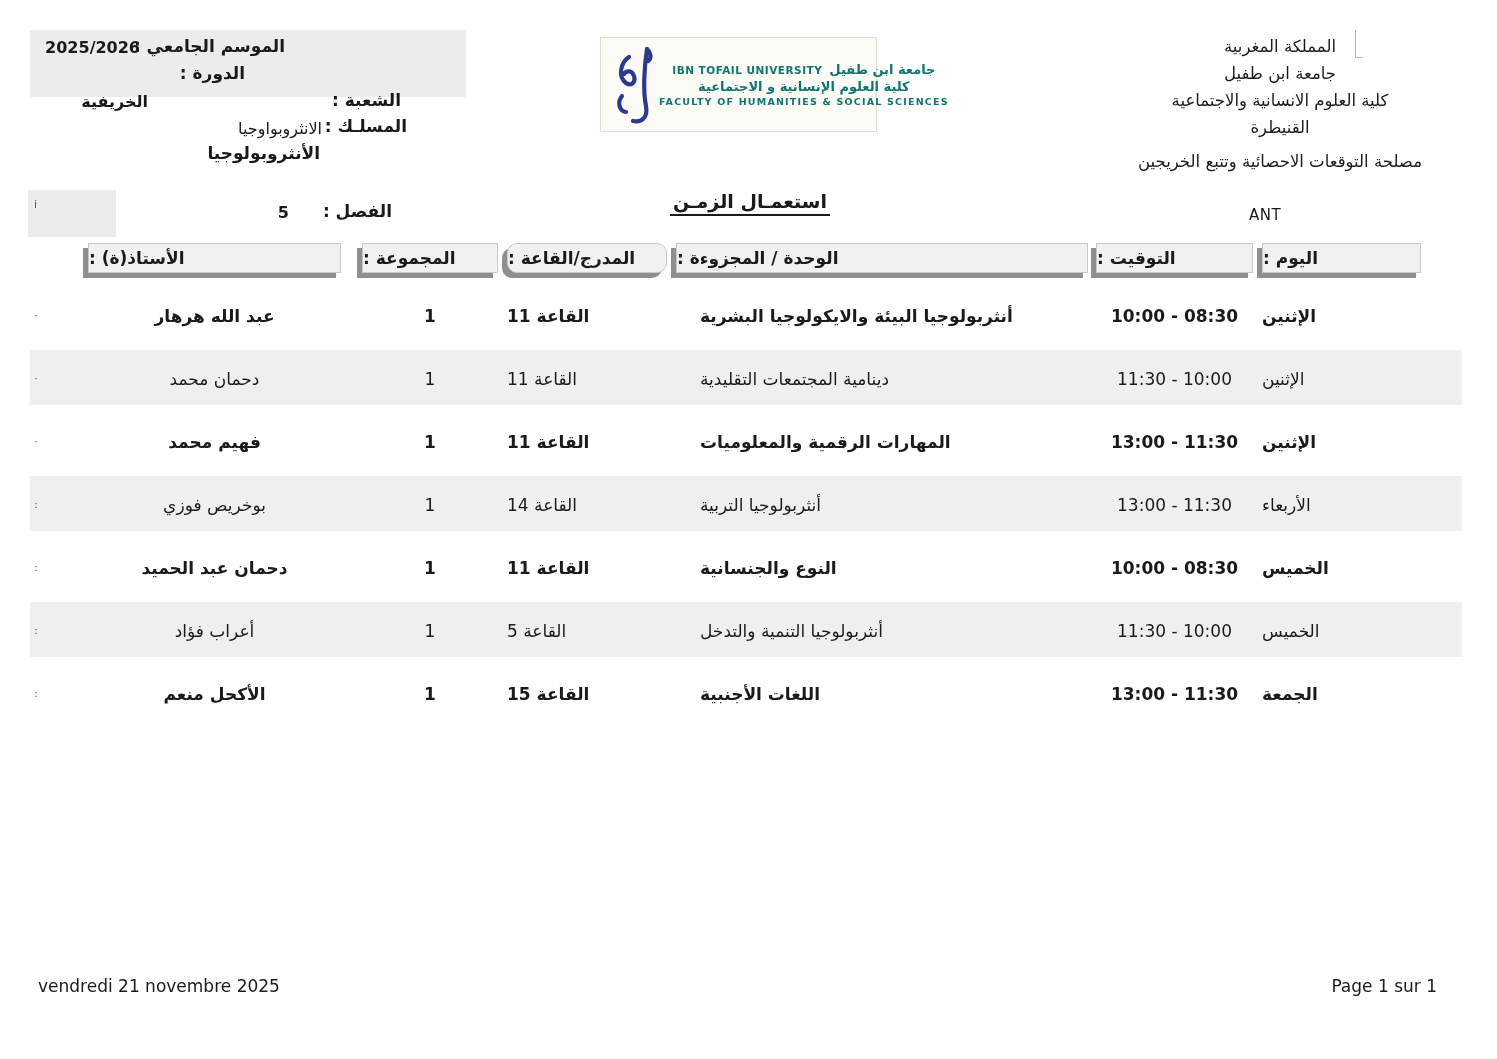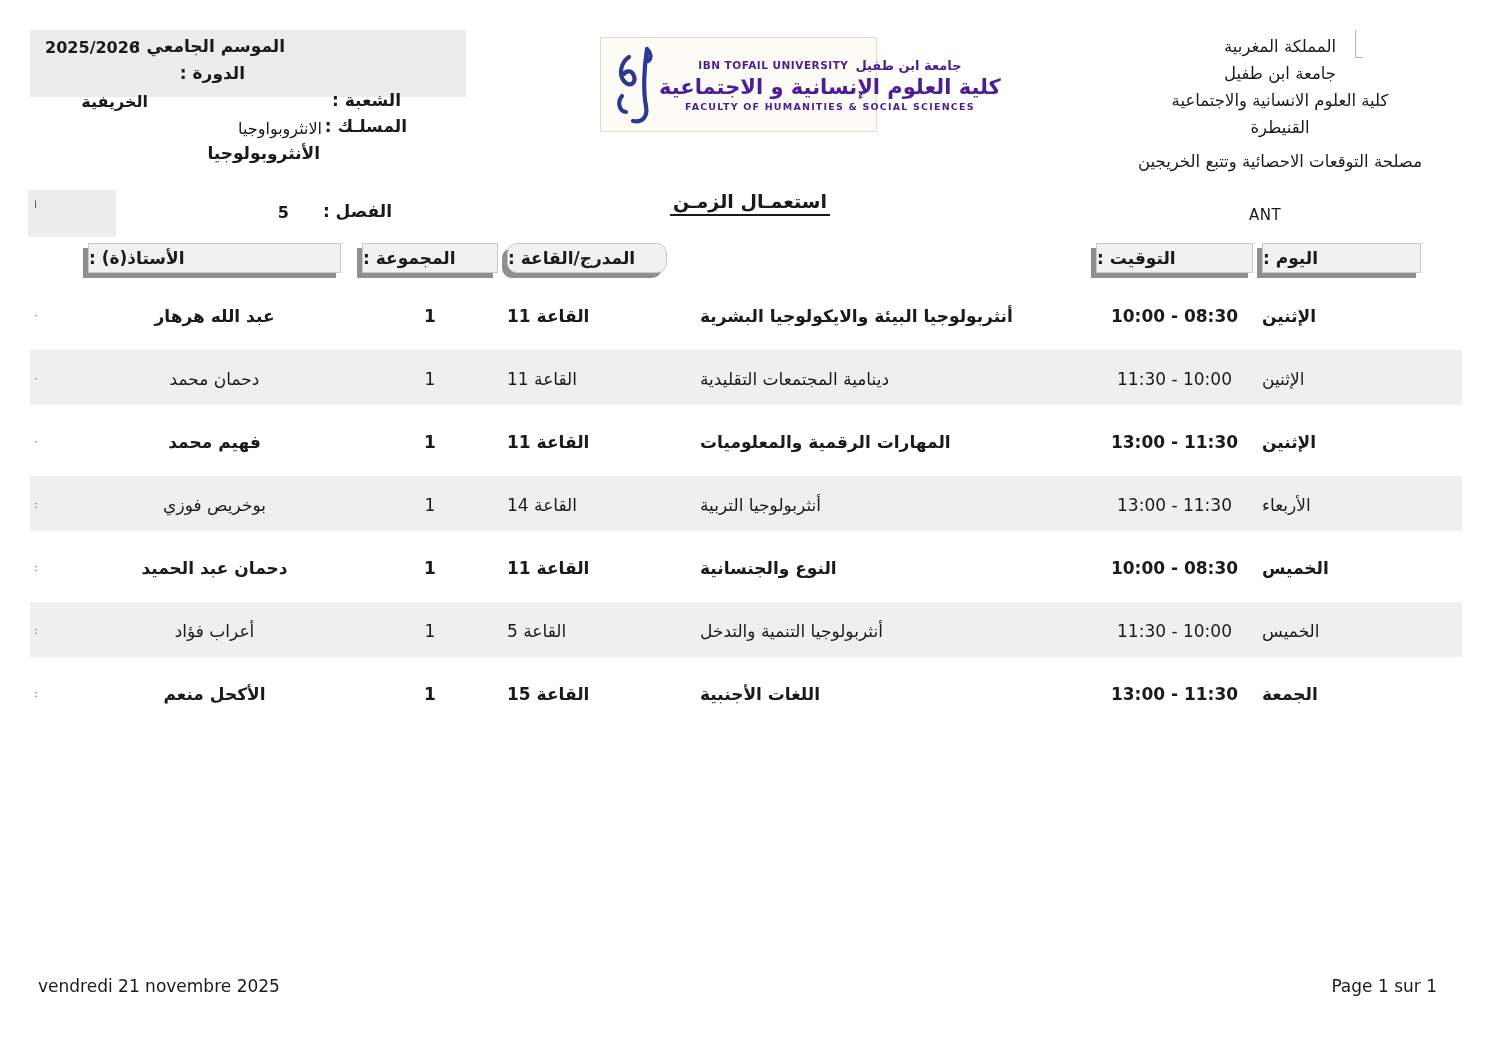--- a/index.html
+++ b/index.html
@@ -24,25 +24,25 @@
                  font-size:16.5px; line-height:27px; }
   .service-line { left:1080px; top:152px; width:400px; text-align:center; direction:rtl; font-size:16.5px; }
   .tick-box { left:1355px; top:30px; width:7px; height:27px; border-left:1px solid #b5b5b5; border-bottom:1px solid #b5b5b5; }
   .code { left:1235px; top:206px; width:60px; text-align:center; font-size:15px; letter-spacing:0.5px; }
 
   
   .logo { left:600px; top:37px; width:277px; height:95px; background:#fcfbf6;
           border:1px solid #dfdbd0; box-sizing:border-box; display:flex; align-items:center;
           padding:4px 6px; }
   .logo-mark { flex:0 0 52px; display:flex; align-items:center; justify-content:center; }
-  .logo-text { flex:1; display:flex; flex-direction:column; align-items:center; gap:2px; color:#4c1d95; }
+  .logo-text { flex:1; display:flex; flex-direction:column; align-items:center; gap:2px; color:#0f766e; }
   .logo-line1 { display:flex; align-items:center; gap:7px; direction:ltr; white-space:nowrap; }
   .logo-en1 { font-size:10.5px; font-weight:bold; letter-spacing:0.5px; }
   .logo-ar1 { font-size:13px; font-weight:bold; direction:rtl; }
-  .logo-ar2 { font-size:21px; font-weight:bold; direction:rtl; white-space:nowrap;text-align:center; }
+  .logo-ar2 { font-size:13px; font-weight:bold; direction:rtl; white-space:nowrap;text-align:center; }
   .logo-en2 { font-size:9.5px; font-weight:bold; letter-spacing:1.2px; white-space:nowrap; }
 
   
   .title { left:670px; top:190px; font-size:19px; font-weight:bold; direction:rtl;
            border-bottom:2px solid #1a1a1a; padding:0 3px 2px; white-space:nowrap; }
 
   
   .hcell { position:absolute; top:243px; height:30px; background:#f1f1f1;
            border:1px solid #c9c9c9; box-shadow:-5px 5px 0 0 #8f8f8f;
            display:flex; align-items:center; justify-content:flex-end; padding-right:9px;
@@ -124,20 +124,21 @@
   <div class="abs title">استعمـال الزمـن</div>
   <span class="abs lbl" style="right:1105px; top:201px;">الفصل :</span>
   <span class="abs val bold" style="right:1208px; top:203px;">5</span>
 
   <div class="abs frag-box"></div>
   <span class="abs frag-glyph">i</span>
 
   <div class="hcell h-prof">الأستاذ(ة) :</div>
   <div class="hcell h-group">المجموعة :</div>
   <div class="hcell h-room">المدرج/القاعة :</div>
+  <div class="hcell h-unit">الوحدة / المجزوءة :</div>
   <div class="hcell h-time">التوقيت :</div>
   <div class="hcell h-day">اليوم :</div>
 
   <div class="tbody">
 
     <div class="row">
       <div class="band"></div>
       <span class="cell c-mark">·</span>
       <div class="cell c-prof">عبد الله هرهار</div>
       <div class="cell c-group">1</div>

